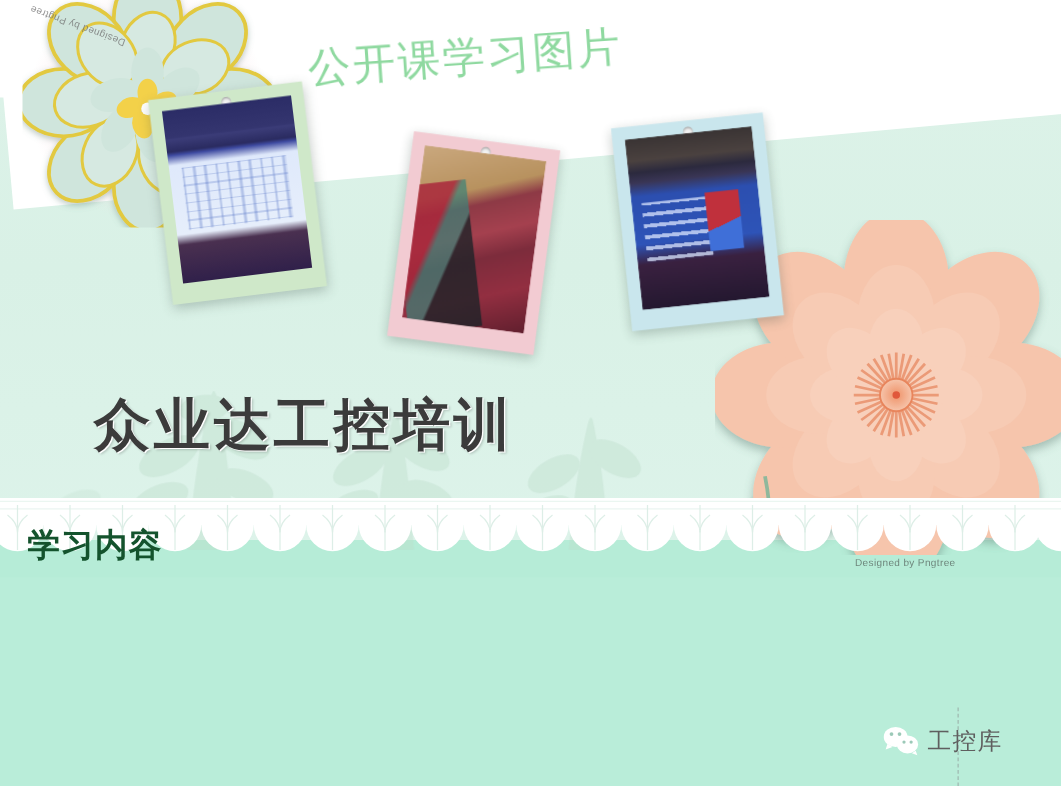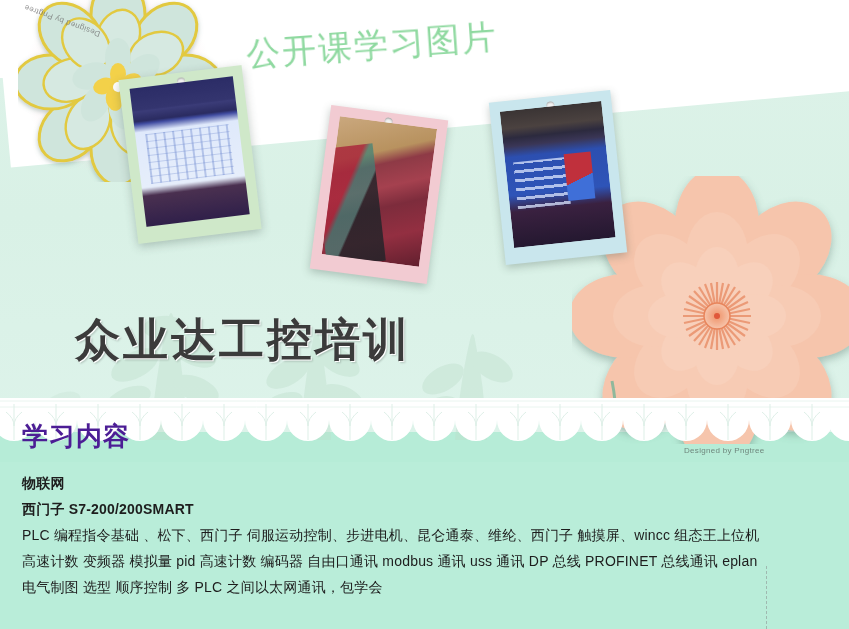--- a/index.html
+++ b/index.html
@@ -122,21 +122,21 @@
     font-size: 45px; font-weight: 700; letter-spacing: 3px;
     color: #3b3b3b;
     font-family: "Liberation Serif", "DejaVu Serif", serif;
     text-shadow: 1px 1px 0 #ffffff, 2px 2px 2px rgba(0,0,0,.18);
     white-space: nowrap;
     margin-left: 40px;
   }
   .section-title {
     position: absolute; left: 22px; top: 419px;
     font-size: 26px; font-weight: 700; letter-spacing: 1px;
-    color: #4c1d95;
+    color: #14532d;
     white-space: nowrap;
   }
   .content {
     position: absolute; left: 22px; top: 470px; width: 810px;
     color: #1d1d1d;
   }
   .content .line {
     font-size: 14px;
     line-height: 26px;
     white-space: nowrap;
@@ -407,26 +407,36 @@
         <path d="M6 14 q8 6 8 14 M22 14 q-8 6 -8 14 M48 14 q8 6 8 14 M64 14 q-8 6 -8 14 M90 14 q8 6 8 14 M106 14 q-8 6 -8 14 M132 14 q8 6 8 14 M148 14 q-8 6 -8 14 M174 14 q8 6 8 14 M190 14 q-8 6 -8 14 M216 14 q8 6 8 14 M232 14 q-8 6 -8 14 M258 14 q8 6 8 14 M274 14 q-8 6 -8 14 M300 14 q8 6 8 14 M316 14 q-8 6 -8 14 M342 14 q8 6 8 14 M358 14 q-8 6 -8 14 M384 14 q8 6 8 14 M400 14 q-8 6 -8 14 M426 14 q8 6 8 14 M442 14 q-8 6 -8 14 M468 14 q8 6 8 14 M484 14 q-8 6 -8 14 M510 14 q8 6 8 14 M526 14 q-8 6 -8 14 M552 14 q8 6 8 14 M568 14 q-8 6 -8 14 M594 14 q8 6 8 14 M610 14 q-8 6 -8 14 M636 14 q8 6 8 14 M652 14 q-8 6 -8 14 M678 14 q8 6 8 14 M694 14 q-8 6 -8 14 M720 14 q8 6 8 14 M736 14 q-8 6 -8 14 M762 14 q8 6 8 14 M778 14 q-8 6 -8 14 M804 14 q8 6 8 14 M820 14 q-8 6 -8 14"></path>
       </g>
       <path d="M0 3 h849 M0 9 h849" opacity=".6"></path>
     </g>
   </svg>
 
   <div class="title-top">公开课学习图片</div>
   <div class="title-main">众业达工控培训</div>
   <div class="section-title">学习内容</div>
 
-  <div class="content">
-    <div class="line l1">物联网</div>
-    <div class="line l2">西门子 S7-200/200SMART</div>
-    <div class="line l3">PLC 编程指令基础 、松下、西门子 伺服运动控制、步进电机、昆仑通泰、维纶、西门子 触摸屏、wincc 组态王上位机</div>
-    <div class="line l4">高速计数 变频器 模拟量 pid 高速计数 编码器 自由口通讯 modbus 通讯 uss 通讯 DP 总线 PROFINET 总线通讯 eplan</div>
-    <div class="line l5">电气制图 选型 顺序控制 多 PLC 之间以太网通讯，包学会</div>
-  </div>
 
   <div class="wm wm-tl">Designed by Pngtree</div>
   <div class="wm wm-mid">Designed by Pngtree</div>
 
   <div class="footer-rule"></div>
+  <div class="footer-wechat">
+    <svg width="30" height="24" viewBox="0 0 30 24">
+      <g fill="#ffffff">
+        <ellipse cx="10.5" cy="8.5" rx="9.5" ry="8"></ellipse>
+        <path d="M4 14 l-1.5 4.5 L8 16.5z"></path>
+        <ellipse cx="20" cy="14.5" rx="8.5" ry="7.2"></ellipse>
+        <path d="M26.5 19.5 l1.4 3.6 L23.5 21.5z"></path>
+      </g>
+      <g fill="#9cc9b8">
+        <circle cx="7.2" cy="6.2" r="1.5"></circle>
+        <circle cx="13.6" cy="6.2" r="1.5"></circle>
+        <circle cx="17.2" cy="12.6" r="1.3"></circle>
+        <circle cx="22.9" cy="12.6" r="1.3"></circle>
+      </g>
+    </svg>
+    <span class="label">工控库</span>
+  </div>
 
 </div>
 
 </body></html>

